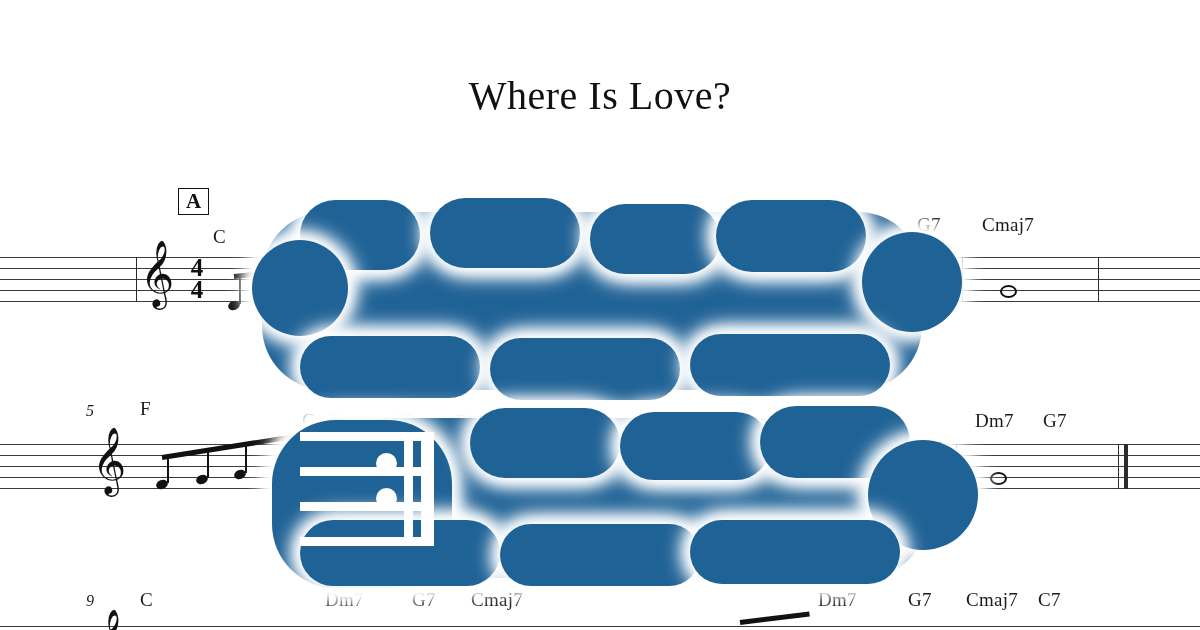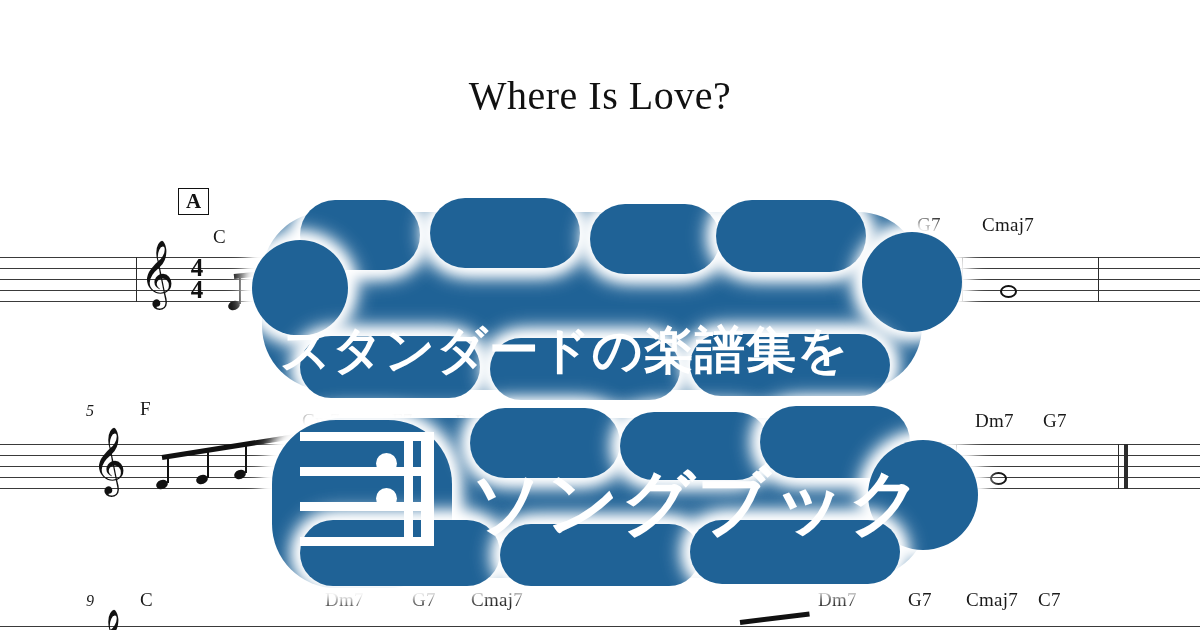--- a/index.html
+++ b/index.html
@@ -385,17 +385,15 @@
       <div class="lline a"></div>
       <div class="lline b"></div>
       <div class="lline c"></div>
       <div class="lline d"></div>
       <div class="vbar v1"></div>
       <div class="vbar v2"></div>
       <div class="dot d1"></div>
       <div class="dot d2"></div>
     </div>
 
-    <div class="ov-text ov-line2">スタンダードの楽譜集を</div>
-    <div class="ov-text ov-line3">ソングブック</div>
   </div>
 
 </div>
 
 </body></html>

